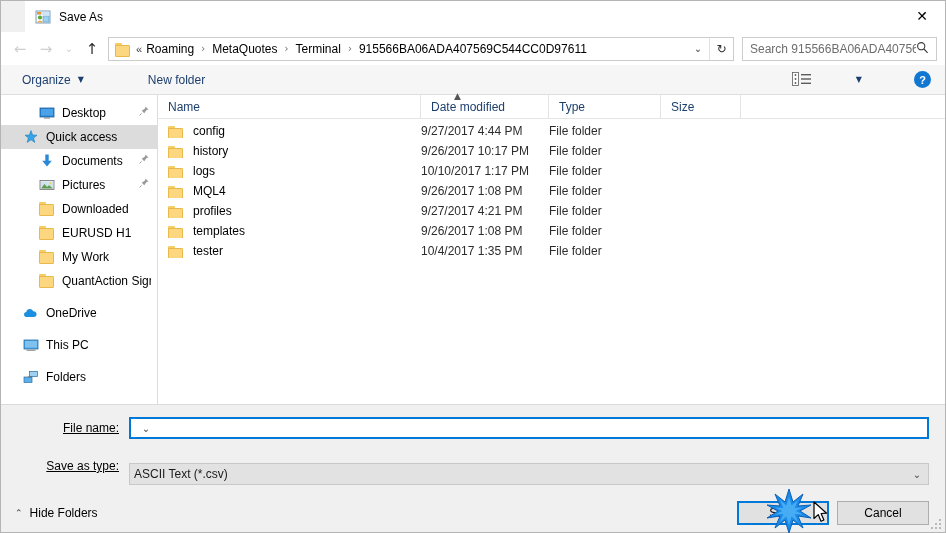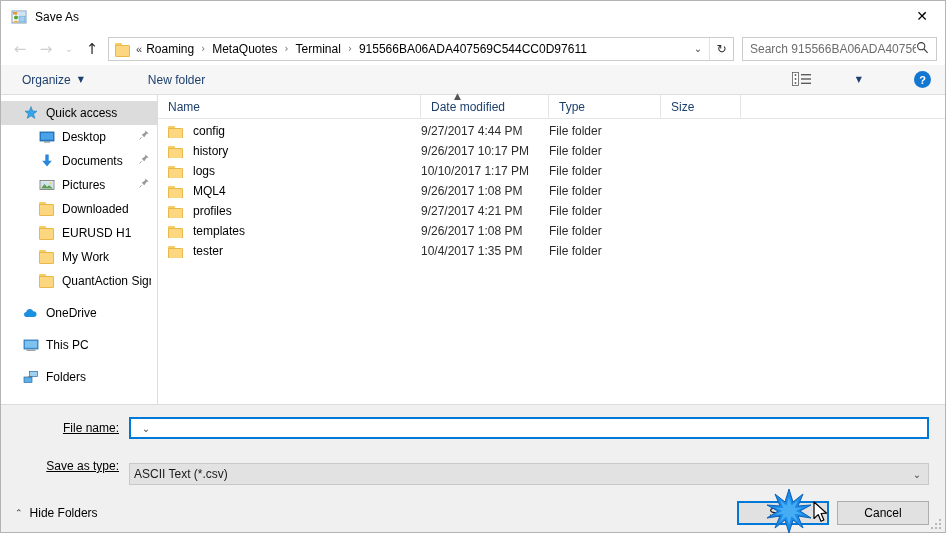--- a/index.html
+++ b/index.html
@@ -20,20 +20,21 @@
     border: 1px solid #b4b4b4;
     display: flex; flex-direction: column;
   }
 
   
   .titlebar {
     height: 31px; min-height: 31px;
     background: #ffffff;
     display: flex; align-items: center;
     position: relative;
+    margin-left: 24px;
   }
   .title-icon {
     width: 16px; height: 16px; margin-left: 10px; margin-right: 8px;
     position: relative; flex: none;
   }
   .title-text { font-size: 12px; color: #000; }
   .close-btn {
     position: absolute; right: 0; top: 0;
     width: 46px; height: 30px;
     display: flex; align-items: center; justify-content: center;
@@ -314,44 +315,44 @@
       </svg>
     </div>
     <span class="view-caret">▼</span>
     <div class="help-icon">?</div>
   </div>
 
   <div class="body">
 
     <div class="sidebar">
 
-      <div class="side-item selected indent-0">
-        <span class="ico">
-          <svg width="16" height="16" viewBox="0 0 16 16">
-            <path d="M8 1.6 L9.6 6 L14 6.2 L10.6 9 L11.8 13.4 L8 10.8 L4.2 13.4 L5.4 9 L2 6.2 L6.4 6 Z" fill="#35a4e8" stroke="#1d7fbb" stroke-width="0.6"></path>
-          </svg>
-        </span>
-        <span class="lbl">Quick access</span>
-      </div>
-
       <div class="side-item indent-1">
         <span class="ico">
           <svg width="16" height="16" viewBox="0 0 16 16">
             <rect x="1" y="3" width="14" height="9" fill="#2b88d8" stroke="#1b5f9e" stroke-width="0.8"></rect>
             <rect x="2" y="4" width="12" height="6.5" fill="#4aa3e8"></rect>
             <rect x="5" y="12.4" width="6" height="1.2" fill="#8e8e8e"></rect>
           </svg>
         </span>
         <span class="lbl">Desktop</span>
         <span class="pin">
           <svg width="10" height="11" viewBox="0 0 10 11">
               <path d="M6.5 0.5 L9.5 3.5 L7.6 4 L5.2 7.2 L2.8 4.8 L6 2.4 Z" fill="#9a9a9a"></path>
               <line x1="2.6" y1="7.4" x2="0.6" y2="9.4" stroke="#9a9a9a" stroke-width="1"></line>
             </svg>
         </span>
+      </div>
+
+      <div class="side-item selected indent-0">
+        <span class="ico">
+          <svg width="16" height="16" viewBox="0 0 16 16">
+            <path d="M8 1.6 L9.6 6 L14 6.2 L10.6 9 L11.8 13.4 L8 10.8 L4.2 13.4 L5.4 9 L2 6.2 L6.4 6 Z" fill="#35a4e8" stroke="#1d7fbb" stroke-width="0.6"></path>
+          </svg>
+        </span>
+        <span class="lbl">Quick access</span>
       </div>
 
       <div class="side-item indent-1">
         <span class="ico">
           <svg width="16" height="16" viewBox="0 0 16 16">
             <path d="M6.3 1.5 h3.4 v6.2 h3.1 L8 13.6 L3.2 7.7 h3.1 Z" fill="#2b88d8"></path>
           </svg>
         </span>
         <span class="lbl">Documents</span>
         <span class="pin">

